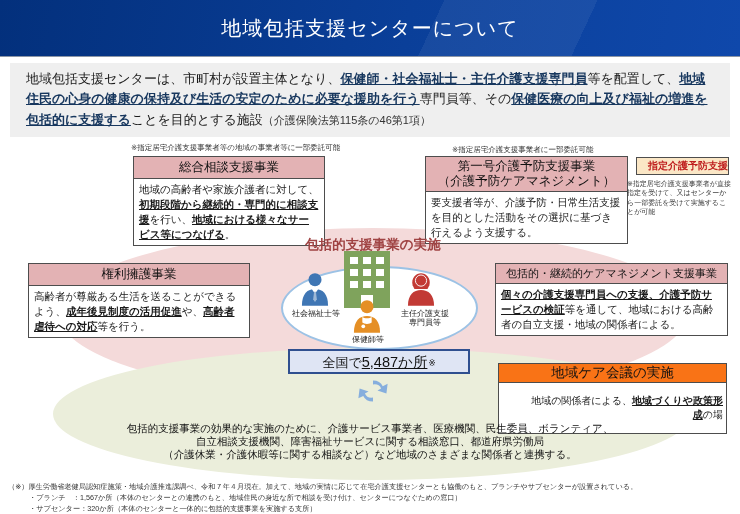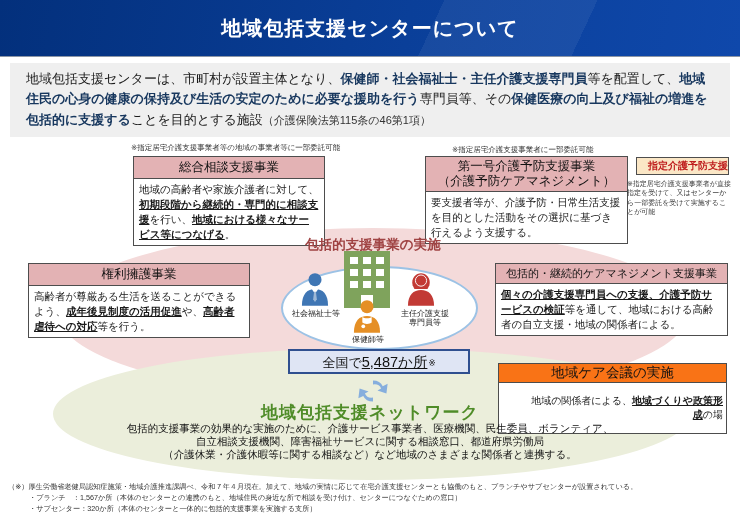--- a/index.html
+++ b/index.html
@@ -11,28 +11,28 @@
   
   .header {
     position:absolute; left:0; top:0; width:740px; height:57px;
     background-image:
       linear-gradient(115deg, rgba(255,255,255,0) 58%, rgba(255,255,255,0.06) 58%, rgba(255,255,255,0.06) 78%, rgba(255,255,255,0) 78%),
       linear-gradient(100deg,#03307c 0%,#0a3f99 55%,#0f48ab 100%);
     border-bottom:1px solid #8b95a5;
   }
   .header .title {
     width:100%; text-align:center; line-height:56px;
-    color:#fff; font-size:20px; font-weight:bold; letter-spacing:1px;
+    color:#fff; font-size:20px; font-weight:normal; letter-spacing:1px;
   }
   
   .intro {
     position:absolute; left:10px; top:63px; width:720px; height:74px;
     background:#efefef; padding:6px 16px; font-size:13px; line-height:1.56; color:#1a1a1a;
   }
-  .intro .em { color:#17375e; font-weight:bold; }
+  .intro .em { color:#17375e; font-weight:bold; text-decoration:underline; }
   .intro .cite { font-size:11px; color:#333; }
   
   .box { position:absolute; background:#fff; border:1px solid #4d4d4d; }
   .box-header {
     background:#e3b2b4; border-bottom:1px solid #4d4d4d;
     font-weight:normal; text-align:center; font-size:12.5px; padding:2px 1px; color:#111;
   }
   .box-body { padding:3px 5px; font-size:10.5px; line-height:1.42; color:#1a1a1a; }
   .box-body .em { font-weight:bold; text-decoration:underline; }
   .small-note { position:absolute; font-size:7.5px; color:#333; }
@@ -195,21 +195,20 @@
 
   <div class="icon" style="left:356px; top:378px;">
     <svg width="34" height="26" viewBox="0 0 40 32">
       <g fill="#86aedd">
         <path d="M20 3 a13 11 0 0 1 12 7 l6 -3 -1.5 12 -11 -3.5 4.5 -2.5 a9 8 0 0 0 -10 -5 z"></path>
         <path d="M20 29 a13 11 0 0 1 -12 -7 l-6 3 1.5 -12 11 3.5 -4.5 2.5 a9 8 0 0 0 10 5 z"></path>
       </g>
     </svg>
   </div>
 
-  <div class="network-title">地域包括支援ネットワーク</div>
   <div class="network-par">
     <div>包括的支援事業の効果的な実施のために、介護サービス事業者、医療機関、民生委員、ボランティア、</div>
     <div>自立相談支援機関、障害福祉サービスに関する相談窓口、都道府県労働局</div>
     <div>（介護休業・介護休暇等に関する相談など）など地域のさまざまな関係者と連携する。</div>
   </div>
 
   <div class="footnotes">
     <div>（※）厚生労働省老健局認知症施策・地域介護推進課調べ、令和７年４月現在。加えて、地域の実情に応じて在宅介護支援センターとも協働のもと、ブランチやサブセンターが設置されている。</div>
     <div class="indent">・ブランチ　：1,567か所（本体のセンターとの連携のもと、地域住民の身近な所で相談を受け付け、センターにつなぐための窓口）</div>
     <div class="indent">・サブセンター：320か所（本体のセンターと一体的に包括的支援事業を実施する支所）</div>

